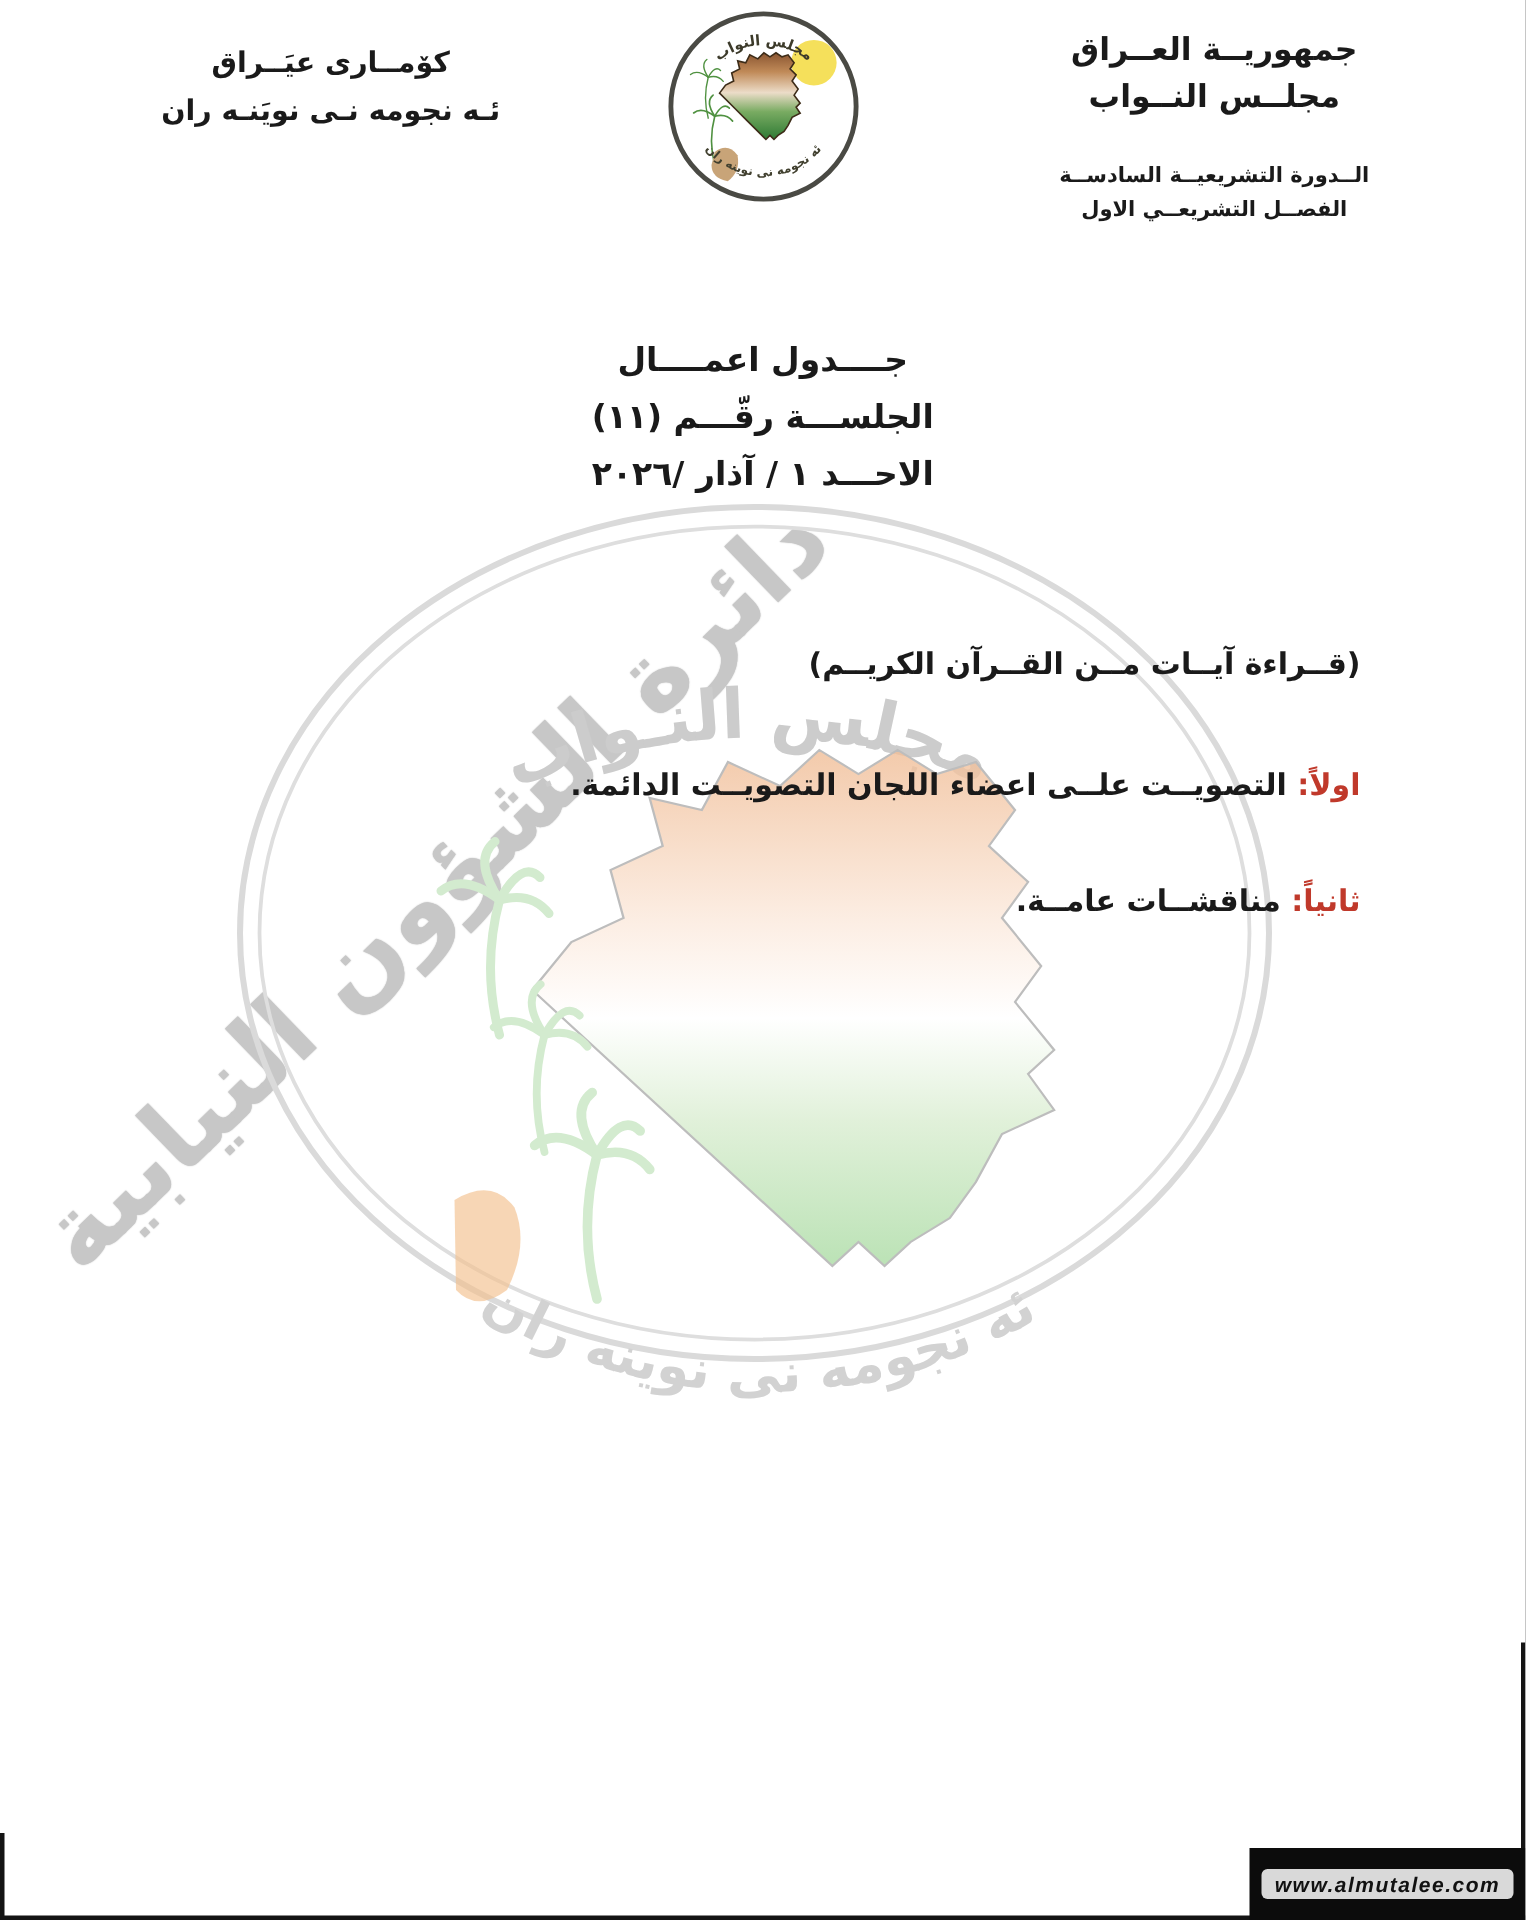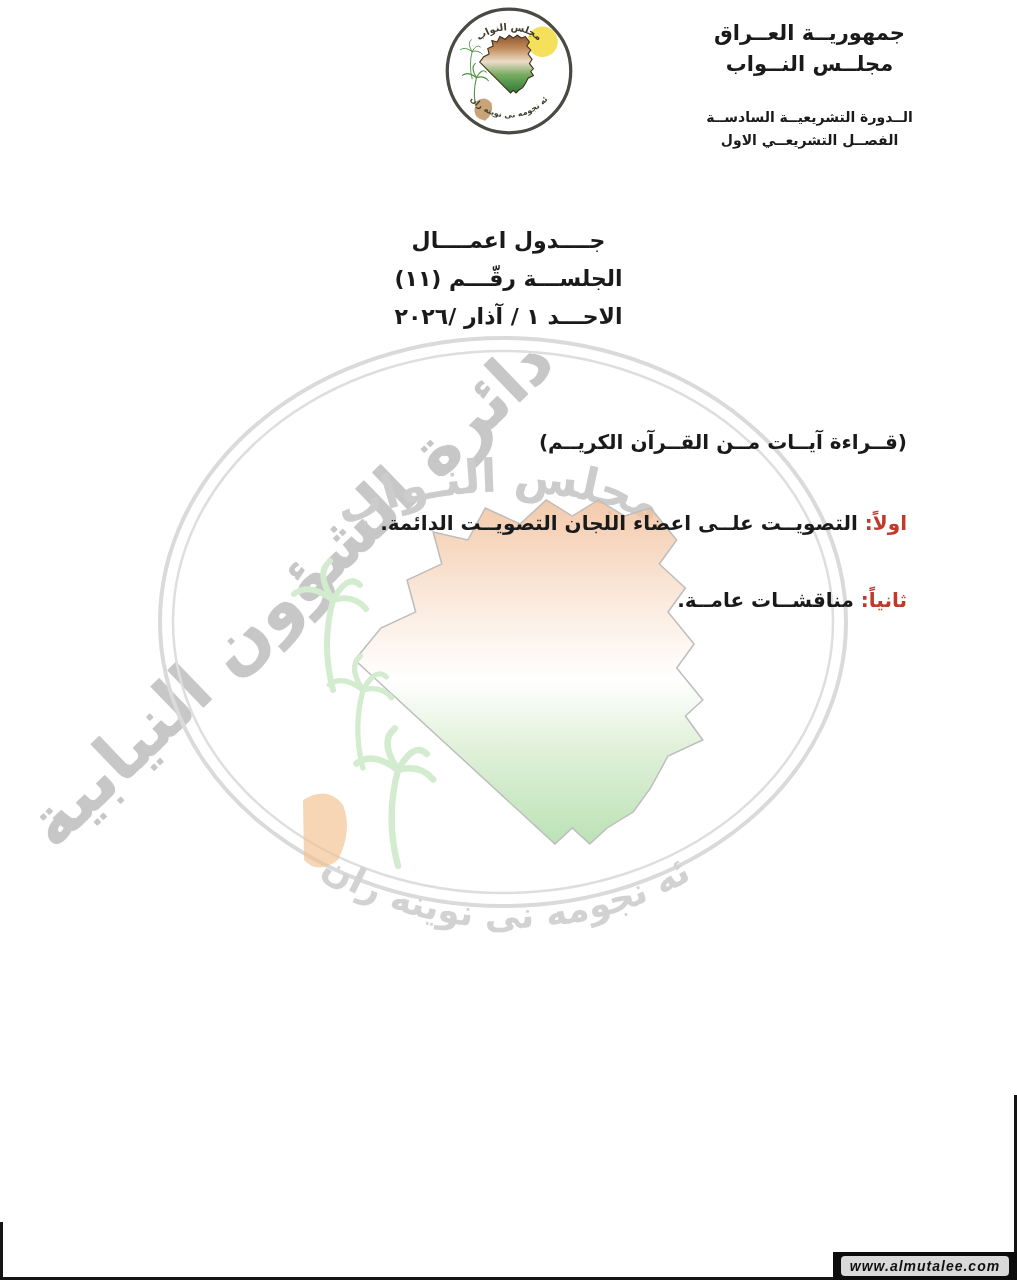--- a/index.html
+++ b/index.html
@@ -44,21 +44,21 @@
   .item-2{top:588px;}
   .agenda-item .lbl{color:#c0392b;}
   .closing-note{
     position:absolute; top:938px; right:80px; z-index:2;
     font-size:25px; font-weight:bold; color:#d42a2a; white-space:nowrap;
     border-bottom:3px solid #d42a2a; padding-bottom:5px;
   }
 
   
   .site-bar{
-    position:absolute; right:0; bottom:0; width:184px; height:28px;
+    position:absolute; right:0; bottom:0; width:184px; height:48px;
     background:#0c0c0c; z-index:3; display:flex; align-items:center; justify-content:center;
   }
   .site-pill{
     background:#d9d9d9; border-radius:4px; padding:2px 9px;
     font-family:"Liberation Sans",sans-serif;
     font-size:14px; font-weight:bold; font-style:italic; color:#111;
     direction:ltr; letter-spacing:1px; white-space:nowrap;
   }
 </style>
 </head>
@@ -111,20 +111,24 @@
   </svg>
 
   <div class="hdr-right">
     <div class="t">جمهوريــة العــراق</div>
     <div class="t">مجلــس النــواب</div>
     <div class="gap"></div>
     <div class="s">الــدورة التشريعيــة السادســة</div>
     <div class="s">الفصــل التشريعــي الاول</div>
   </div>
 
+  <div class="hdr-left">
+    <div class="t">كۆمــارى عيَــراق</div>
+    <div class="t">ئـه نجومه نـى نويَنـه ران</div>
+  </div>
 
   <div class="logo-wrap">
     <svg width="130" height="130" viewBox="0 0 120 120">
       <defs>
         <linearGradient id="logo-map-grad" x1="0" y1="0" x2="0" y2="1">
           <stop offset="0" stop-color="#8a5531"></stop>
           <stop offset="0.22" stop-color="#c08a58"></stop>
           <stop offset="0.46" stop-color="#ecdcc8"></stop>
           <stop offset="0.68" stop-color="#79ab62"></stop>
           <stop offset="1" stop-color="#2e7a34"></stop>

